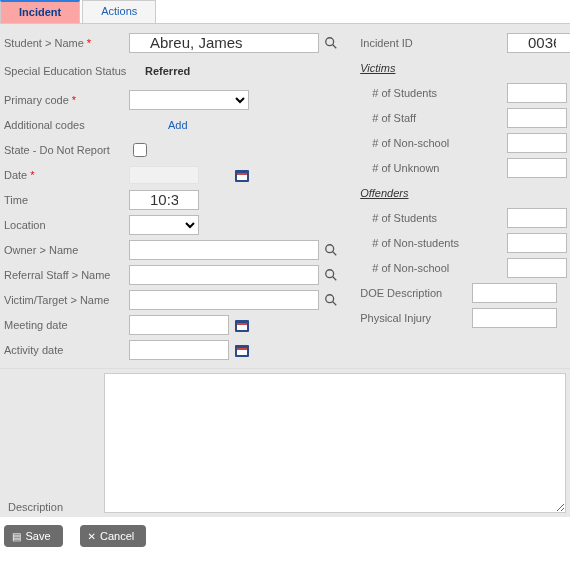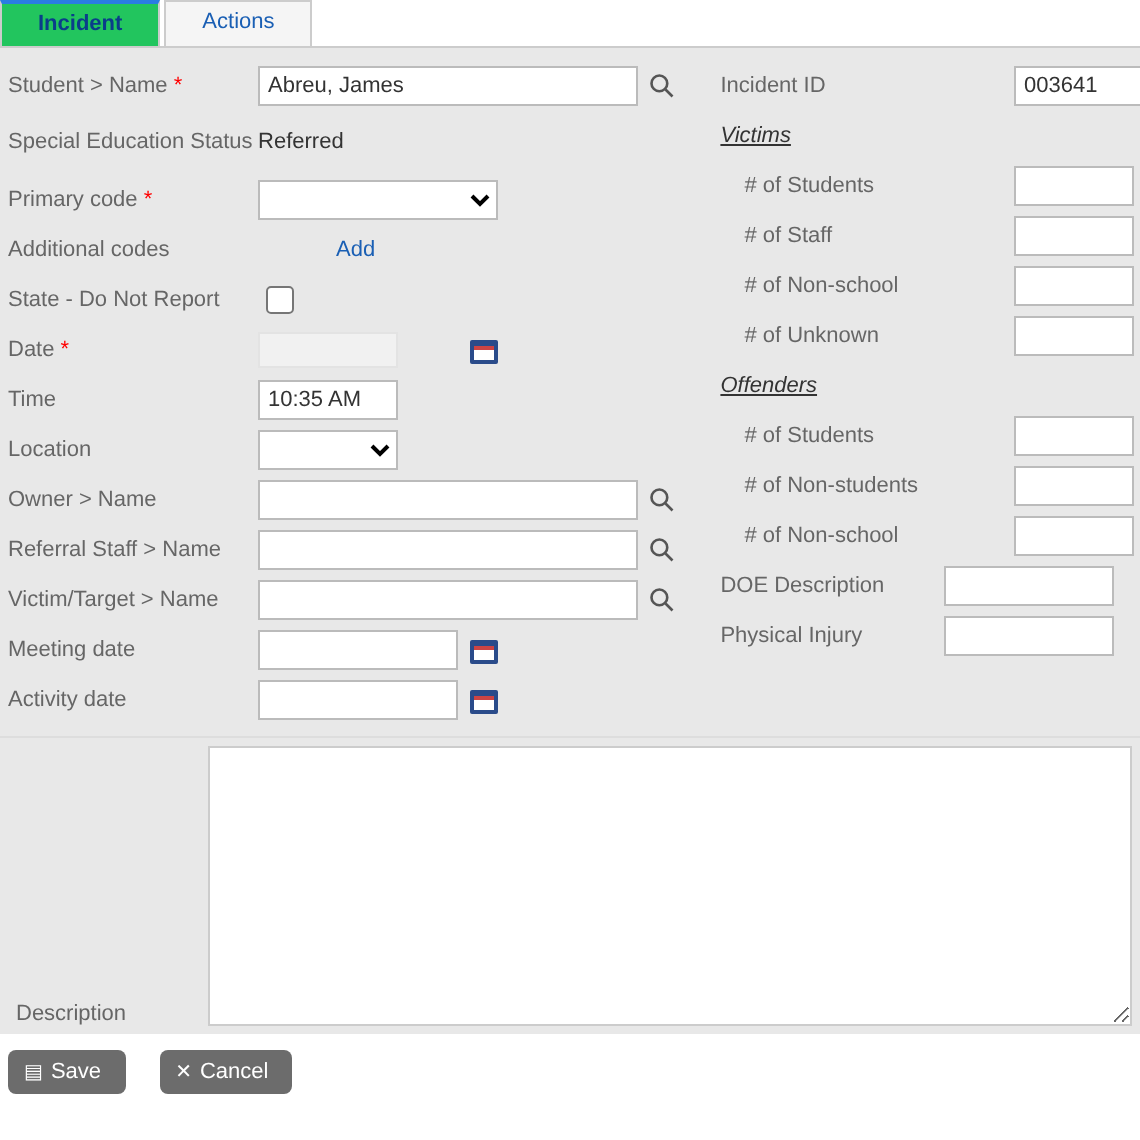--- a/index.html
+++ b/index.html
@@ -20,21 +20,21 @@
     padding: 4px 18px;
     border: 1px solid #ccc;
     border-bottom: none;
     background: #f5f5f5;
     margin-right: 2px;
     color: #1a5fb4;
     cursor: pointer;
     font-size: 11px;
   }
   .tab.active {
-    background: #22c55e;
+    background: #fca5a5;
     border-top: 2px solid #2a7de1;
     font-weight: bold;
     color: #0a3d8a;
   }
   .panel {
     display: flex;
     background: #e8e8e8;
     padding: 6px 4px;
     width: 570px;
   }
@@ -43,22 +43,22 @@
   .col-labels-right { width: 120px; padding-left: 10px; }
   .col-fields-right { width: 100px; padding-left: 6px; }
   .row-l { height: 25px; display: flex; align-items: center; color: #666; }
   .row-tall { height: 32px; }
   .req::after { content: " *"; color: red; }
   .indent { padding-left: 12px; }
   .section-h { color: #333; text-decoration: underline; font-style: italic; }
   input.text {
     height: 20px;
     border: 1px solid #bbb;
-    padding: 0 4px;
-    font-size: 11px;
+    padding: 0 20px;
+    font-size: 15px;
     width: 180px;
     color: #333;
   }
   input.sm { width: 60px; margin-left: 35px; }
   select.sel {
     height: 20px;
     border: 1px solid #bbb;
     font-size: 11px;
     background: #fff;
   }
@@ -68,21 +68,21 @@
     margin-left: 4px;
   }
   .search-icon svg { width: 14px; height: 14px; }
   .cal-icon {
     width: 18px; height: 18px;
     display: inline-flex; align-items: center; justify-content: center;
     margin-left: 4px;
   }
   .cal-icon svg { width: 16px; height: 16px; }
   .link { color: #1a5fb4; cursor: pointer; margin-left: 39px; }
-  .bold { font-weight: normal; color: #333; }
+  .bold { font-weight: bold; color: #333; margin-left: 16px; }
   .desc-panel {
     display: flex;
     width: 570px;
     background: #e8e8e8;
     padding: 4px;
     border-top: 1px solid #ddd;
   }
   .desc-label {
     width: 100px;
     display: flex; align-items: flex-end;

